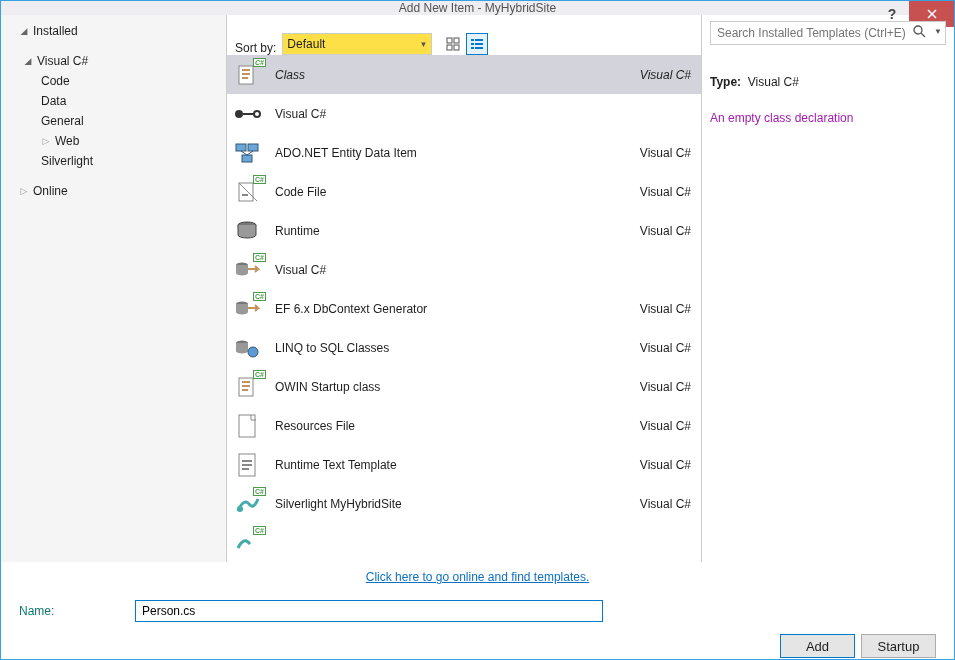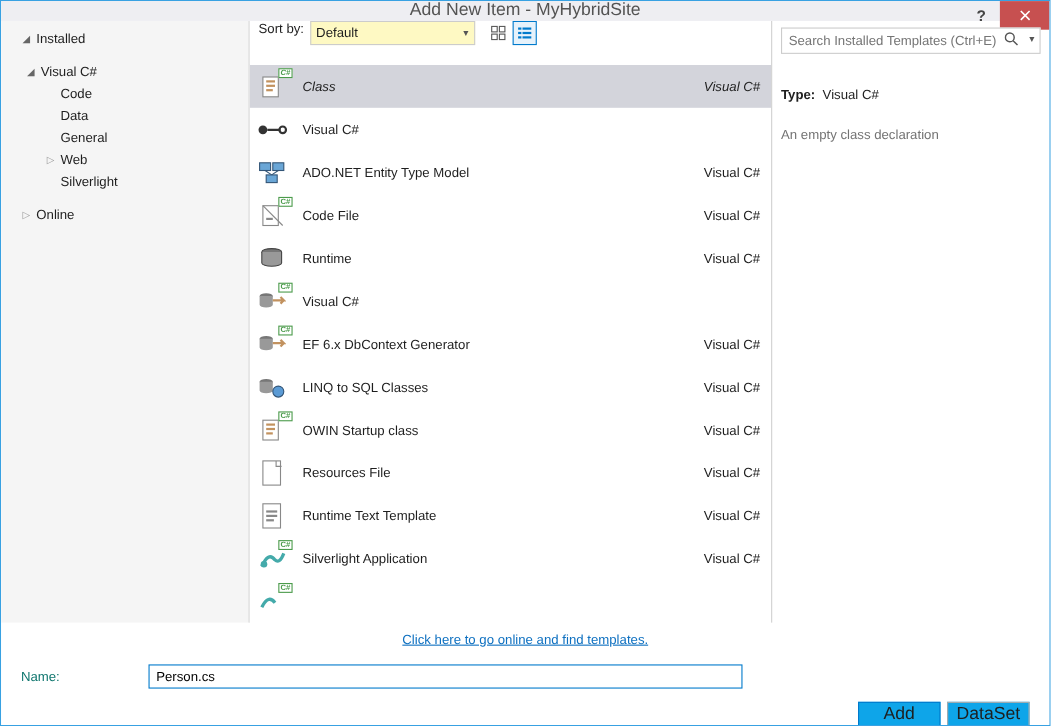--- a/index.html
+++ b/index.html
@@ -1,46 +1,46 @@
 <!DOCTYPE html>
 <html><head>
 <meta charset="utf-8">
 <style>
 * { box-sizing: border-box; margin: 0; padding: 0; font-family: "Segoe UI", Tahoma, sans-serif; }
 body { background: #fff; width: 955px; height: 660px; border: 1px solid #38a1e2; display: flex; flex-direction: column; overflow: hidden; }
 
 
 .titlebar { height: 32px; background: #eeeef2; display: flex; align-items: center; position: relative; }
-.titlebar-title { flex: 1; text-align: center; color: #535353; font-size: 16px; }
+.titlebar-title { flex: 1; text-align: center; color: #535353; font-size: 12px; }
 .titlebar-controls { position: absolute; right: 0; top: 0; display: flex; }
 .titlebar-btn { width: 34px; height: 26px; display: flex; align-items: center; justify-content: center; color: #444; font-size: 14px; }
 .titlebar-btn.close { background: #c75050; color: #fff; width: 45px; }
 .titlebar-btn.help { font-weight: bold; }
 
 
 .content { flex: 1; display: flex; flex-direction: column; background: #fff; }
 
 
 .upper { flex: 1; display: flex; min-height: 0; }
 
 
 .tree-panel { width: 225px; background: #f5f5f5; padding: 6px 0; font-size: 12px; color: #1e1e1e; }
 .tree-item { padding: 3px 4px 3px 18px; display: flex; align-items: center; gap: 4px; cursor: default; }
 .tree-item.root { padding-left: 18px; }
 .tree-item.level1 { padding-left: 22px; }
-.tree-item.level2 { padding-left: 54px; }
+.tree-item.level2 { padding-left: 40px; }
 .tree-item.level2.witharrow { padding-left: 40px; }
 .tree-arrow { width: 10px; display: inline-flex; justify-content: center; color: #666; font-size: 9px; }
 .tree-spacer { height: 10px; }
 
 
 .list-panel { flex: 1; display: flex; flex-direction: column; border-left: 1px solid #ccc; border-right: 1px solid #ccc; min-width: 0; }
-.list-header { height: 40px; display: flex; align-items: flex-start; padding: 0 8px; gap: 6px; font-size: 12px; color: #1e1e1e; background: #fff; }
+.list-header { height: 40px; display: flex; align-items: flex-end; padding: 0 8px; gap: 6px; font-size: 12px; color: #1e1e1e; background: #fff; }
 .sort-label { }
-.sort-select { border: 1px solid #ccc; height: 22px; width: 150px; padding: 0 4px; font-size: 12px; background: #fef9c3; display: flex; align-items: center; justify-content: space-between; }
+.sort-select { border: 1px solid #ccc; height: 22px; width: 150px; padding: 0 4px; font-size: 12px; background: #fde047; display: flex; align-items: center; justify-content: space-between; }
 .sort-select .arrow { font-size: 8px; color: #555; }
 .view-btns { display: flex; gap: 2px; margin-left: 4px; }
 .view-btn { width: 22px; height: 22px; border: 1px solid transparent; display: flex; align-items: center; justify-content: center; }
 .view-btn.active { border: 1px solid #007acc; background: #e6f2fb; }
 
 .list-body { flex: 1; overflow-y: scroll; background: #fff; position: relative; }
 .list-body::-webkit-scrollbar { width: 17px; }
 .list-body::-webkit-scrollbar-track { background: #f0f0f0; }
 .list-body::-webkit-scrollbar-thumb { background: #c2c3c9; }
 .list-body::-webkit-scrollbar-button { background: #f0f0f0; height: 17px; }
@@ -52,34 +52,34 @@
 .template-lang { color: #1e1e1e; font-size: 12px; }
 
 
 .details-panel { width: 252px; padding: 6px 8px; display: flex; flex-direction: column; gap: 20px; }
 .search-box { position: relative; }
 .search-input { width: 100%; height: 24px; border: 1px solid #ccc; padding: 0 26px 0 6px; font-size: 12px; color: #888; }
 .search-icon { position: absolute; right: 20px; top: 4px; color: #555; font-size: 12px; }
 .search-dd { position: absolute; right: 4px; top: 6px; color: #555; font-size: 8px; }
 .detail-type { font-size: 12px; color: #1e1e1e; margin-top: 10px; }
 .detail-type b { font-weight: 600; }
-.detail-desc { font-size: 12px; color: #737373; margin-top: 2px; }
+.detail-desc { font-size: 12px; color: #a21caf; margin-top: 2px; }
 
 
 .online-link { text-align: center; padding: 8px 0 12px 0; font-size: 12px; }
 .online-link a { color: #0e70c0; text-decoration: underline; }
 
 
 .name-row { display: flex; align-items: center; padding: 4px 18px 12px 18px; gap: 8px; font-size: 12px; }
 .name-label { width: 108px; color: #0f766e; }
-.name-input { width: 540px; height: 22px; border: 1px solid #007acc; padding: 0 6px; font-size: 12px; }
+.name-input { width: 468px; height: 22px; border: 1px solid #007acc; padding: 0 6px; font-size: 12px; }
 
 
 .button-row { display: flex; justify-content: flex-end; padding: 0 18px 14px 0; gap: 6px; position: relative; }
-.dlg-btn { width: 75px; height: 24px; border: 1px solid #acacac; background: #0ea5e9; font-size: 16px; color: #1e1e1e; cursor: default; display: flex; align-items: center; justify-content: center; }
+.dlg-btn { width: 75px; height: 24px; border: 1px solid #acacac; background: #e5e5e5; font-size: 13px; color: #1e1e1e; cursor: default; display: flex; align-items: center; justify-content: center; }
 .dlg-btn.primary { border: 1px solid #007acc; }
 
 
 .ico-cs-badge { position: absolute; top: -3px; right: -3px; background: #fff; border: 1px solid #4b9b4b; color: #4b9b4b; font-size: 7px; font-weight: bold; padding: 0 1px; line-height: 7px; }
 </style>
 </head>
 <body>
 
 <div class="titlebar">
   <div class="titlebar-title">Add New Item - MyHybridSite</div>
@@ -184,21 +184,21 @@
           <div class="template-row">
             <div class="template-icon">
               <svg width="26" height="22" viewBox="0 0 26 22">
                 <rect x="2" y="2" width="10" height="7" fill="#6aa6d6" stroke="#357"></rect>
                 <rect x="14" y="2" width="10" height="7" fill="#6aa6d6" stroke="#357"></rect>
                 <rect x="8" y="13" width="10" height="7" fill="#6aa6d6" stroke="#357"></rect>
                 <line x1="7" y1="9" x2="13" y2="13" stroke="#357"></line>
                 <line x1="19" y1="9" x2="13" y2="13" stroke="#357"></line>
               </svg>
             </div>
-            <span class="template-name">ADO.NET Entity Type Model</span>
+            <span class="template-name">ADO.NET Entity Data Item</span>
             <span class="template-lang">Visual C#</span>
           </div>
           <div class="template-row">
             <div class="template-icon">
               <svg width="24" height="24" viewBox="0 0 24 24">
                 <rect x="4" y="3" width="14" height="18" fill="#fff" stroke="#888"></rect>
                 <path d="M4 3 L22 21" stroke="#888"></path>
                 <rect x="7" y="14" width="6" height="2" fill="#888"></rect>
               </svg>
               <span class="ico-cs-badge">C#</span>
@@ -286,21 +286,21 @@
             <span class="template-lang">Visual C#</span>
           </div>
           <div class="template-row">
             <div class="template-icon">
               <svg width="26" height="22" viewBox="0 0 26 22">
                 <path d="M4 18 Q10 4 16 12 Q20 16 24 6" fill="none" stroke="#4aa" stroke-width="3"></path>
                 <circle cx="6" cy="16" r="3" fill="#4aa"></circle>
               </svg>
               <span class="ico-cs-badge">C#</span>
             </div>
-            <span class="template-name">Silverlight Application</span>
+            <span class="template-name">Silverlight MyHybridSite</span>
             <span class="template-lang">Visual C#</span>
           </div>
           <div class="template-row">
             <div class="template-icon">
               <svg width="26" height="14" viewBox="0 0 26 14">
                 <path d="M4 12 Q10 0 16 8" fill="none" stroke="#4aa" stroke-width="3"></path>
               </svg>
               <span class="ico-cs-badge">C#</span>
             </div>
             <span class="template-name"></span>
@@ -335,17 +335,17 @@
   <div class="name-row">
     <span class="name-label">Name:</span>
     <input class="name-input" value="Person.cs" style="">
   </div>
 
   <div class="button-row">
     <div class="dlg-btn primary">
       <span>Add</span>
     </div>
     <div class="dlg-btn">
-      <span>DataSet</span>
+      <span>Startup</span>
     </div>
 
   </div>
 </div>
 
 </body></html>

